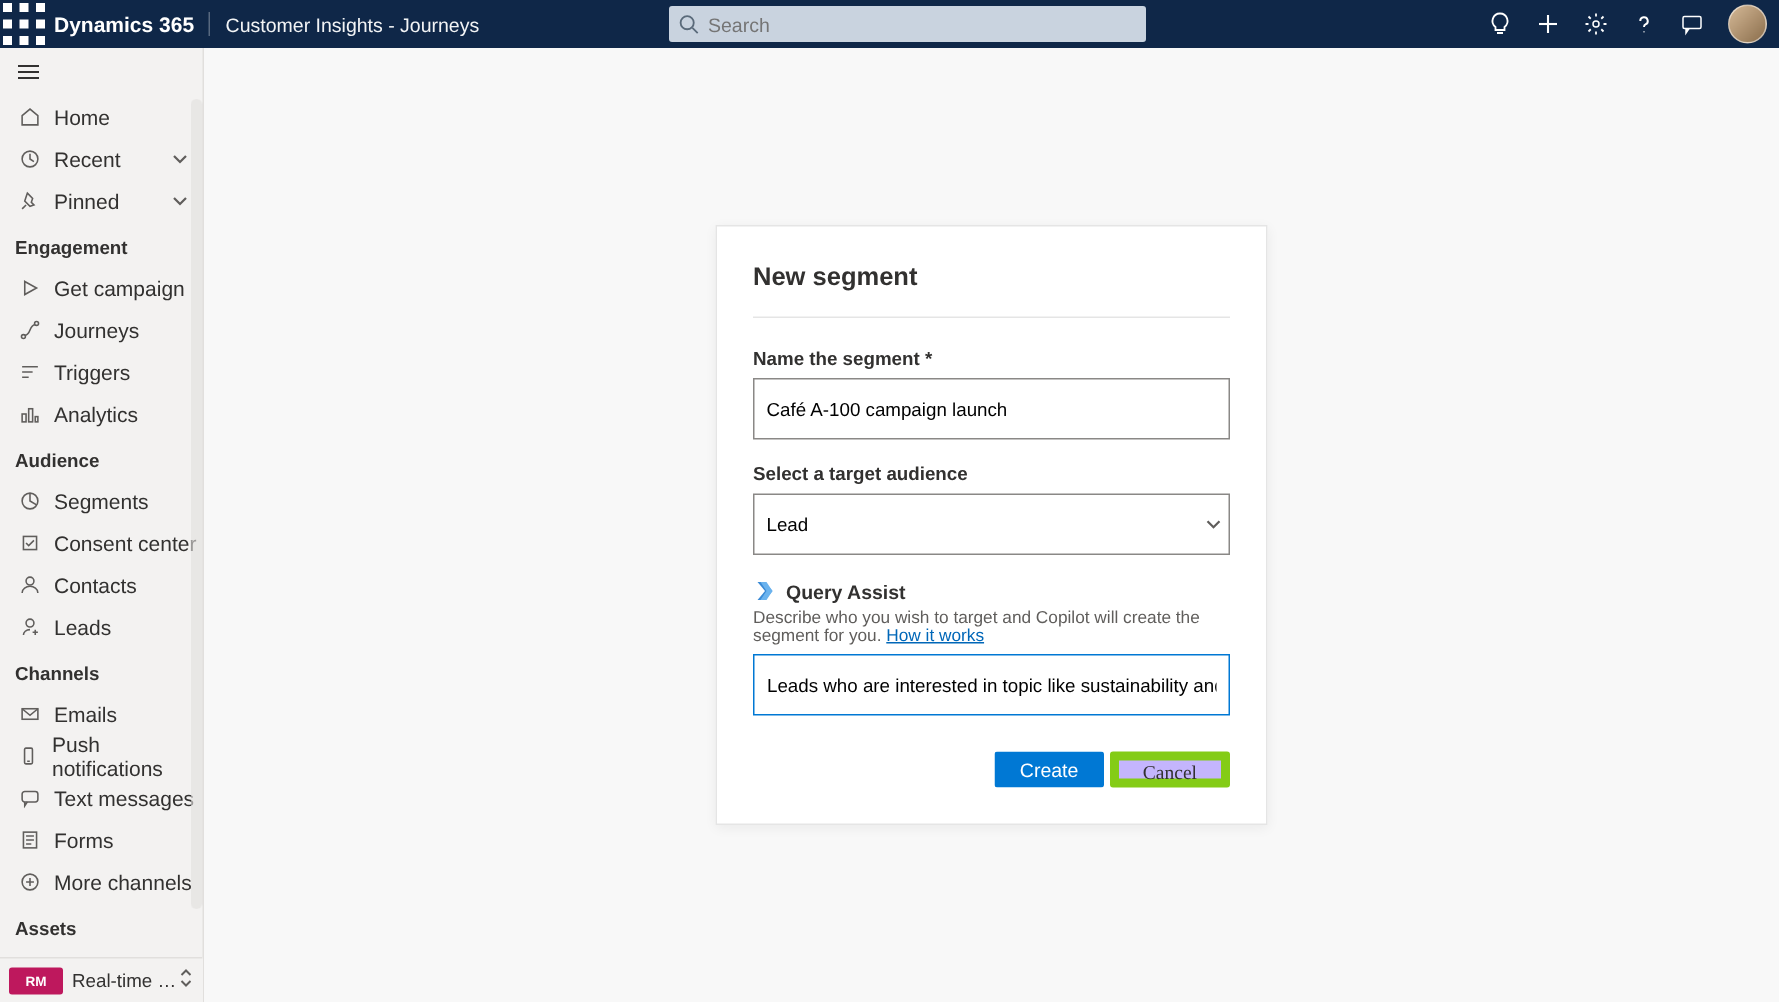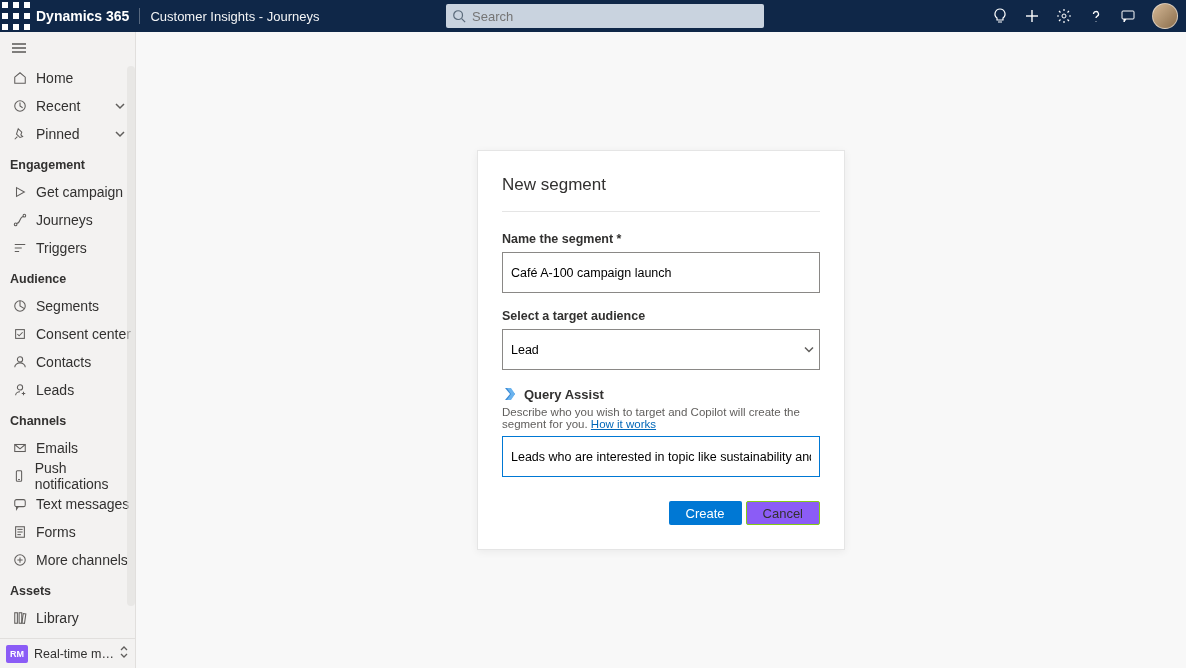--- a/index.html
+++ b/index.html
@@ -26,48 +26,48 @@
 .hamburger { height: 32px; display: flex; align-items: center; padding-left: 12px; cursor: pointer; }
 .hamburger svg { width: 14px; height: 10px; }
 .navitem { height: 28px; display: flex; align-items: center; padding-left: 12px; cursor: pointer; font-size: 14px; color: #323130; }
 .navicon { width: 16px; height: 16px; display: flex; align-items: center; justify-content: center; margin-right: 8px; }
 .navicon svg { width: 14px; height: 14px; stroke: #605e5c; fill: none; stroke-width: 1.2; }
 .navchev { margin-left: auto; margin-right: 10px; }
 .navchev svg { width: 10px; height: 10px; stroke: #605e5c; fill: none; stroke-width: 1.5; }
 .navheader { font-weight: 600; font-size: 12.5px; padding: 10px 0 6px 10px; color: #323130; }
 .scrollstub { position: absolute; right: 0; top: 34px; width: 8px; height: 540px; background: #e1dfdd; border-radius: 4px; opacity: 0.6; }
 .areapicker { position: absolute; bottom: 0; left: 0; right: 0; height: 30px; border-top: 1px solid #e1dfdd; display: flex; align-items: center; padding: 0 6px; background: #f3f2f1; cursor: pointer; }
-.areabadge { width: 22px; height: 18px; background: #8b5cf6; color: #fff; font-size: 9px; font-weight: 600; display: flex; align-items: center; justify-content: center; border-radius: 2px; margin-right: 6px; }
+.areabadge { width: 36px; height: 18px; background: #be185d; color: #fff; font-size: 9px; font-weight: 600; display: flex; align-items: center; justify-content: center; border-radius: 2px; margin-right: 6px; }
 .areapicker span.lbl { font-size: 12.5px; flex: 1; white-space: nowrap; overflow: hidden; text-overflow: ellipsis; }
 .areapicker .ud svg { width: 10px; height: 12px; stroke: #605e5c; fill: none; stroke-width: 1.3; }
 
 
 .main { flex: 1; background: #f8f8f8; display: flex; align-items: center; justify-content: center; }
 
 
 .dialog { width: 368px; background: #fff; border: 1px solid #e5e5e5; box-shadow: 0 2px 8px rgba(0,0,0,0.06); padding: 24px; }
-.dialog h2 { font-size: 17px; font-weight: 400; margin-bottom: 16px; }
+.dialog h2 { font-size: 17px; font-weight: 700; margin-bottom: 16px; }
 .divider { height: 1px; background: #e5e5e5; margin-bottom: 20px; }
 .fld { margin-bottom: 16px; }
 .fldlabel { font-size: 12.5px; font-weight: 600; margin-bottom: 6px; display: block; }
 .txtinput { width: 100%; height: 41px; border: 1px solid #8a8886; padding: 0 8px; font-size: 12.5px; outline: none; }
 .selectwrap { position: relative; }
 .selectwrap .txtinput { padding-right: 24px; }
 .selectwrap .chev { position: absolute; right: 6px; top: 50%; transform: translateY(-50%); pointer-events: none; }
 .selectwrap .chev svg { width: 10px; height: 10px; stroke: #605e5c; fill: none; stroke-width: 1.5; }
 .qa-row { display: flex; align-items: center; margin-bottom: 4px; }
 .qa-icon { width: 16px; height: 16px; margin-right: 6px; }
 .qa-title { font-size: 13px; font-weight: 600; }
 .qa-desc { font-size: 11.5px; color: #605e5c; margin-bottom: 6px; }
 .qa-desc a { color: #0067b8; text-decoration: underline; cursor: pointer; text-align: center; }
 .qa-input { border-color: #0078d4 !important; }
 .btnrow { display: flex; justify-content: flex-end; gap: 4px; margin-top: 24px; }
 .btn { height: 24px; padding: 0 16px; font-size: 13px; border-radius: 2px; cursor: pointer; border: 1px solid transparent; }
 .btn-primary { background: #0078d4; color: #fff; }
-.btn-secondary { background: #8b5cf6; color: #323130; border: 1px solid #84cc16; }
+.btn-secondary { background: #c4b5fd; color: #323130; border: 6px solid #84cc16; font-family: Liberation Serif, serif; }
 </style>
 </head>
 <body>
 
 <div class="topbar">
   <div class="waffle">
     <svg viewBox="0 0 16 16">
         <g fill="#fff">
           <rect x="1" y="1" width="3" height="3"></rect>
           <rect x="6.5" y="1" width="3" height="3"></rect>
@@ -189,20 +189,30 @@
           <span>Journeys</span>
         </div>
       <div class="navitem">
           <span class="navicon">
             <svg viewBox="0 0 16 16">
               <path d="M2 4h12M2 8h8M2 12h5"></path>
             </svg>
           </span>
           <span>Triggers</span>
         </div>
+      <div class="navitem">
+          <span class="navicon">
+            <svg viewBox="0 0 16 16">
+              <rect x="2" y="8" width="3" height="6"></rect>
+              <rect x="7" y="4" width="3" height="10"></rect>
+              <rect x="12" y="10" width="2" height="4"></rect>
+            </svg>
+          </span>
+          <span>Analytics</span>
+        </div>
 
       <div class="navheader">Audience</div>
       <div class="navitem">
           <span class="navicon">
             <svg viewBox="0 0 16 16">
               <circle cx="8" cy="8" r="6"></circle>
               <path d="M8 2v6l5 3"></path>
             </svg>
           </span>
           <span>Segments</span>

